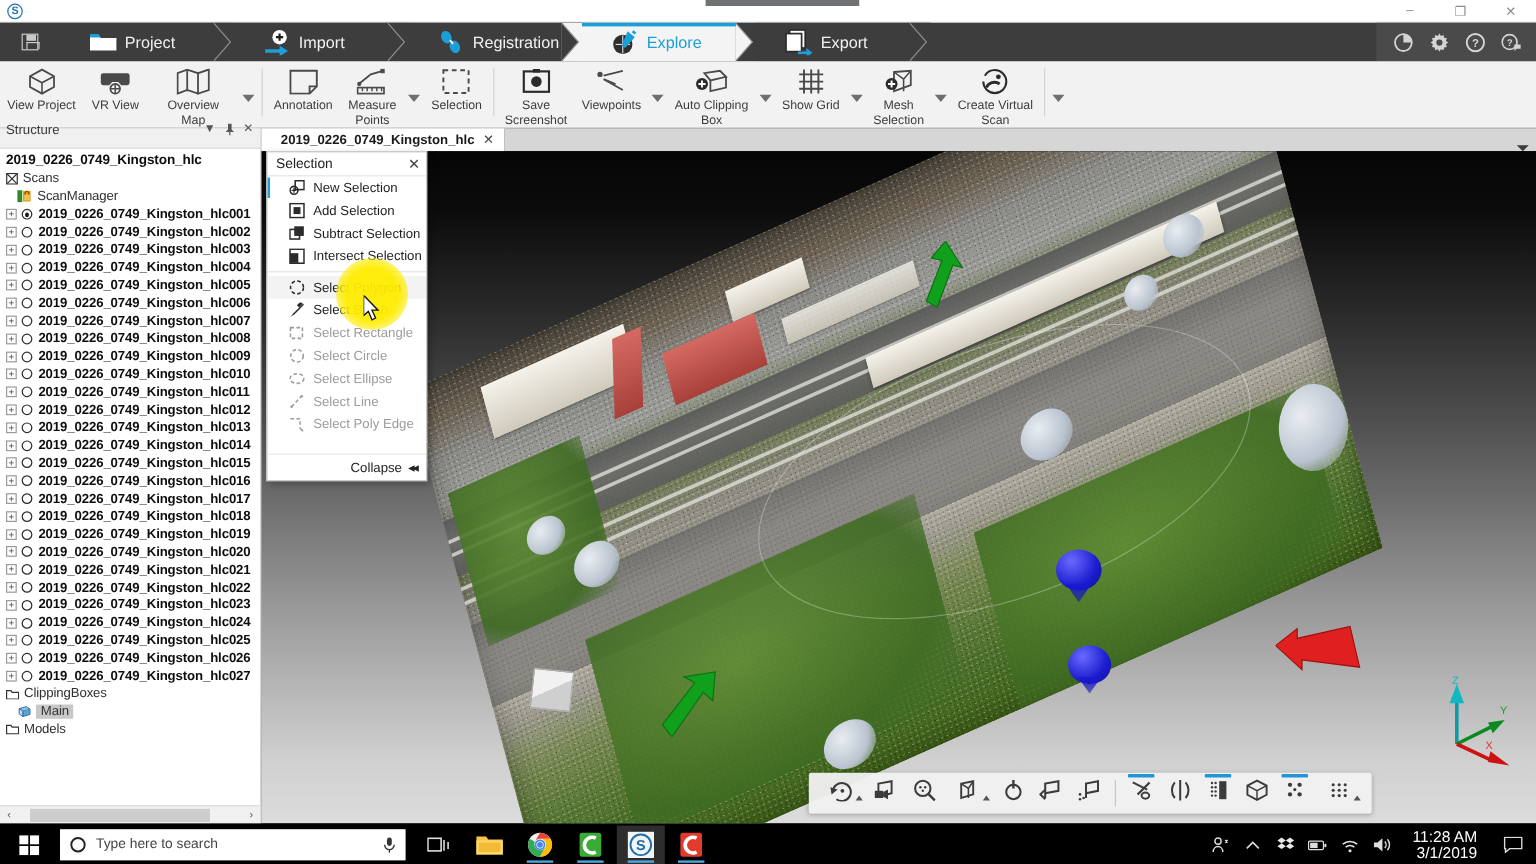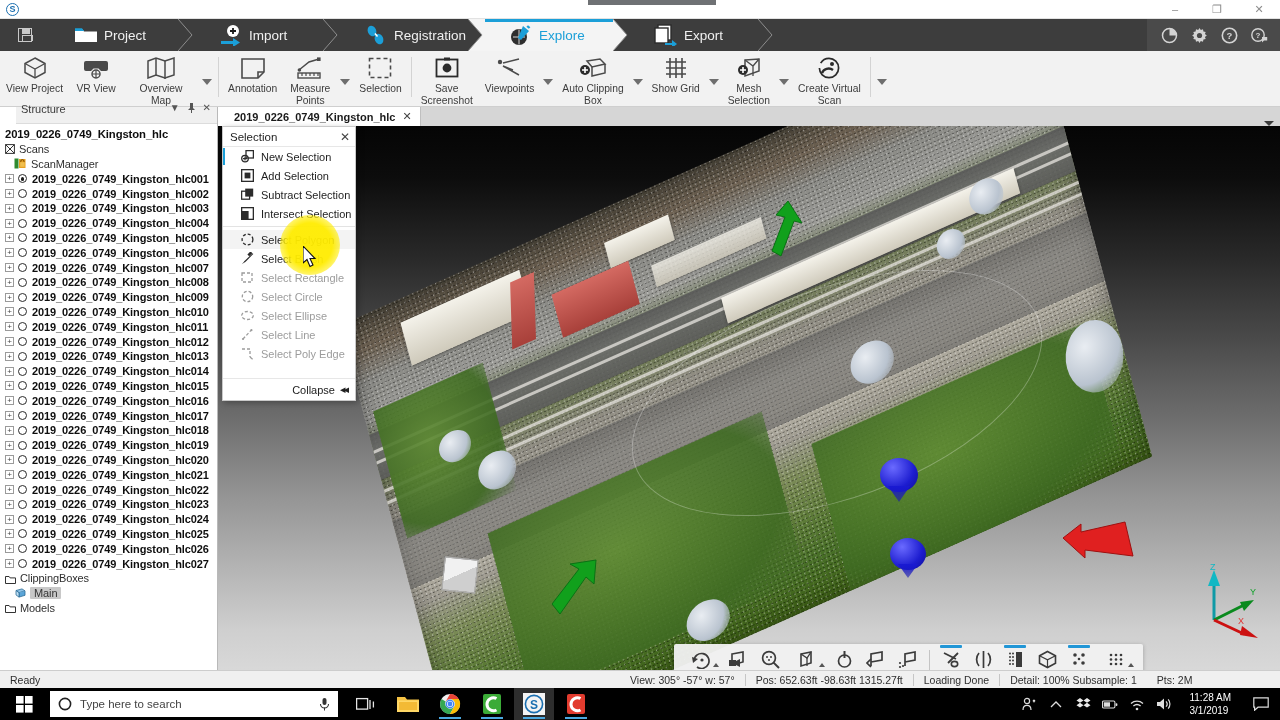--- a/index.html
+++ b/index.html
@@ -112,21 +112,21 @@
   }
 
   
   .structure {
     position: absolute; left: 0; top: 107px; width: 218px; height: 579px;
     background: #ffffff; border-right: 1px solid #b9b9b9;
     display: flex; flex-direction: column;
   }
   .st-head {
     height: 17px; background: #f0f0f0; display: flex; align-items: center;
-    padding: 0 3px 12px 5px; border-bottom: 1px solid #dcdcdc; margin-left: 16px;
+    padding: 0 3px 12px 5px; border-bottom: 1px solid #dcdcdc;
   }
   .st-head-title { font-size: 11px; color: #3a3a3a; }
   .st-head-btns { margin-left: auto; display: flex; gap: 7px; padding-right: 3px; }
   .st-hb { font-size: 10px; color: #555; line-height: 10px; }
   .st-tree { flex: 1 1 auto; overflow: hidden; padding-top: 3px; }
   .trow {
     display: flex; align-items: center; height: 14.8px;
     font-size: 11px; white-space: nowrap; padding-left: 2px;
   }
   .trow.root { font-weight: bold; font-size: 11.3px; color: #111; padding-left: 5px; }
@@ -375,22 +375,22 @@
   .tb-app.running::after {
     content: ""; position: absolute; left: 9px; right: 9px; bottom: 1px;
     height: 2px; background: #4aa8e0;
   }
   .tray {
     margin-left: auto; display: flex; align-items: center; gap: 11px;
     padding-right: 6px;
   }
   .tray-ico { width: 16px; height: 16px; display: flex; align-items: center; justify-content: center; }
   .clock {
-    display: flex; flex-direction: column; align-items: flex-start;
-    color: #fff; font-size: 10px; line-height: 13px; padding: 0 6px;
+    display: flex; flex-direction: column; align-items: flex-end;
+    color: #fff; font-size: 13px; line-height: 13px; padding: 0 6px;
   }
   .notif { width: 26px; display: flex; align-items: center; justify-content: center; }
 </style>
 </head>
 <body>
 
 <div id="app">
 
   <div class="titlebar">
     <div class="tb-logo">S</div>
@@ -1141,31 +1141,20 @@
     </div>
   </div>
 
   <div class="click-glow"></div>
   <div class="cursor-arrow">
     <svg width="15" height="22" viewBox="0 0 15 22">
       <polygon points="0,0 0,17 4,13.5 7,20.5 10,19 7,12.5 12,12.5" fill="#fff" stroke="#111" stroke-width="1.1"></polygon>
     </svg>
   </div>
 
-  <div class="statusbar">
-    <div class="sb-cell" style="width:200px;">Ready</div>
-    <div class="sb-cell" style="margin-left:420px;">View: 305° -57° w: 57°</div>
-    <div class="sb-div"></div>
-    <div class="sb-cell">Pos: 652.63ft -98.63ft 1315.27ft</div>
-    <div class="sb-div"></div>
-    <div class="sb-cell">Loading Done</div>
-    <div class="sb-div"></div>
-    <div class="sb-cell">Detail: 100%  Subsample:  1</div>
-    <div class="sb-cell">Pts:  2M</div>
-  </div>
 
   <div class="taskbar">
     <div class="tb-start">
       <svg width="17" height="17" viewBox="0 0 17 17">
         <rect x="0" y="0" width="7.6" height="7.6" fill="#fff"></rect>
         <rect x="9" y="0" width="7.6" height="7.6" fill="#fff"></rect>
         <rect x="0" y="9" width="7.6" height="7.6" fill="#fff"></rect>
         <rect x="9" y="9" width="7.6" height="7.6" fill="#fff"></rect>
       </svg>
     </div>

